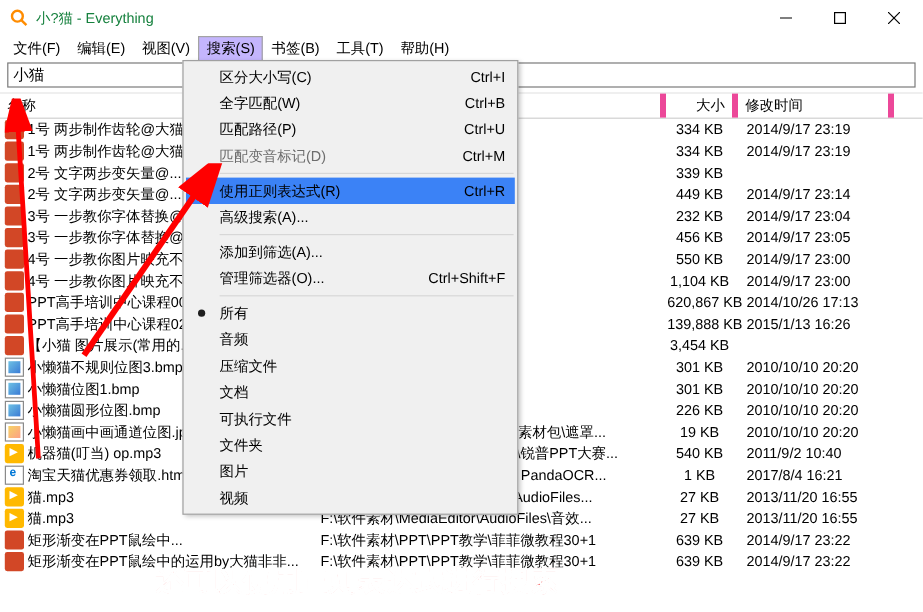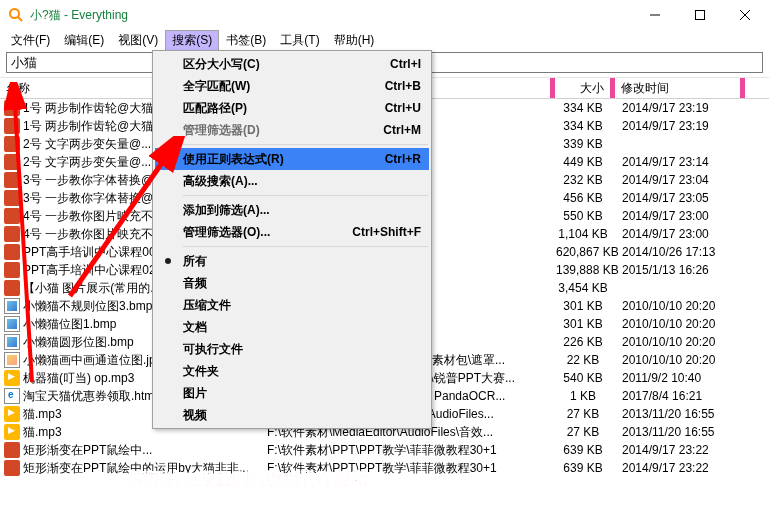--- a/index.html
+++ b/index.html
@@ -22,29 +22,29 @@
   .col-size-h { width: 60px; text-align: right; justify-content: flex-end; }
   .col-date-h { width: 130px; }
   .filelist { overflow: hidden; }
   .filerow { display: flex; height: 18px; align-items: center; white-space: nowrap; }
   .filerow .icon { width: 16px; height: 16px; margin: 0 3px 0 4px; flex-shrink: 0; }
   .col-name { width: 240px; overflow: hidden; text-overflow: ellipsis; }
   .col-path { width: 293px; overflow: hidden; text-overflow: ellipsis; padding-left: 4px; }
   .col-size { width: 60px; text-align: center; padding-right: 6px; }
   .col-date { width: 130px; padding-left: 6px; }
   .dropdown { position: absolute; top: 50px; left: 152px; width: 280px; background: #f0f0f0; border: 1px solid #a0a0a0; box-shadow: 2px 2px 4px rgba(0,0,0,0.25); z-index: 10; padding: 2px; }
-  .dd-item { display: flex; align-items: center; height: 22px; padding: 0 8px 0 28px; position: relative; cursor: default; font-weight: bold; }
+  .dd-item { display: flex; align-items: center; height: 22px; padding: 0 8px 0 28px; position: relative; cursor: default; }
   .dd-item.sel { background: #3b82f6; gap: 14px; }
   .dd-item .shortcut { margin-left: auto; color: #000; }
   .dd-item.disabled { color: #6d6d6d; }
   .dd-sep { height: 1px; background: #d7d7d7; margin: 3px 1px 3px 28px; }
   .dd-radio { position: absolute; left: 10px; top: 8px; width: 6px; height: 6px; border-radius: 50%; background: #1e1e1e; }
   .dd-check { position: absolute; left: 8px; top: 4px; }
   .arrow-red { position: absolute; z-index: 20; pointer-events: none; }
-  .overlay-text { position: absolute; left: 130px; top: 469px; font-size: 16px; font-weight: bold; color: #ef4444; -webkit-text-stroke: 1px #fff; z-index: 30; letter-spacing: 1px; }
+  .overlay-text { position: absolute; left: 130px; top: 469px; font-size: 23px; font-weight: bold; color: #ef4444; -webkit-text-stroke: 1px #fff; z-index: 30; letter-spacing: 1px; }
   .icon-ppt { background: #d24726; border-radius: 2px; }
   .icon-bmp { background: #fff; border: 1px solid #8a8a8a; position: relative; }
   .icon-bmp::after { content:""; position:absolute; inset:2px; background: linear-gradient(135deg,#6ec1e4,#3a7bd5); }
   .icon-jpg { background: #fff; border: 1px solid #8a8a8a; position: relative; }
   .icon-jpg::after { content:""; position:absolute; inset:2px; background: linear-gradient(135deg,#f6d365,#fda085); }
   .icon-mp3 { background: #ffb900; border-radius: 2px; position: relative; }
   .icon-mp3::after { content:"▶"; color:#fff; font-size:9px; position:absolute; left:4px; top:1px; }
   .icon-html { background: #fff; border: 1px solid #8a8a8a; position: relative; }
   .icon-html::after { content:"e"; color:#0078d7; font-size:10px; font-weight:bold; position:absolute; left:3px; top:0; }
 </style>
@@ -192,21 +192,21 @@
       <div class="icon icon-bmp"></div>
       <div class="col-name">小懒猫圆形位图.bmp</div>
       <div class="col-path">\遮罩素材包\遮罩...</div>
       <div class="col-size">226 KB</div>
       <div class="col-date">2010/10/10 20:20</div>
     </div>
     <div class="filerow">
       <div class="icon icon-jpg"></div>
       <div class="col-name">小懒猫画中画通道位图.jpg</div>
       <div class="col-path">F:\软件素材\会声会影素材\遮罩素材包\遮罩...</div>
-      <div class="col-size">22 KB</div>
+      <div class="col-size">19 KB</div>
       <div class="col-date">2010/10/10 20:20</div>
     </div>
     <div class="filerow">
       <div class="icon icon-mp3"></div>
       <div class="col-name">机器猫(叮当) op.mp3</div>
       <div class="col-path">F:\软件素材\PPT\PPT大师论坛\锐普PPT大赛...</div>
       <div class="col-size">540 KB</div>
       <div class="col-date">2011/9/2 10:40</div>
     </div>
     <div class="filerow">
@@ -253,21 +253,21 @@
     </div>
     <div class="dd-item">
       <span>全字匹配(W)</span>
       <span class="shortcut">Ctrl+B</span>
     </div>
     <div class="dd-item">
       <span>匹配路径(P)</span>
       <span class="shortcut">Ctrl+U</span>
     </div>
     <div class="dd-item disabled">
-      <span>管理筛选器(D)</span>
+      <span>匹配变音标记(D)</span>
       <span class="shortcut">Ctrl+M</span>
     </div>
     <div class="dd-sep"></div>
     <div class="dd-item sel">
       <span class="dd-check"><svg width="12" height="12" viewBox="0 0 12 12">
           <path d="M2 6 L5 9 L10 3" fill="none" stroke="#1e1e1e" stroke-width="1.6"></path>
         </svg></span>
       <span>使用正则表达式(R)</span>
       <span class="shortcut">Ctrl+R</span>
     </div>

